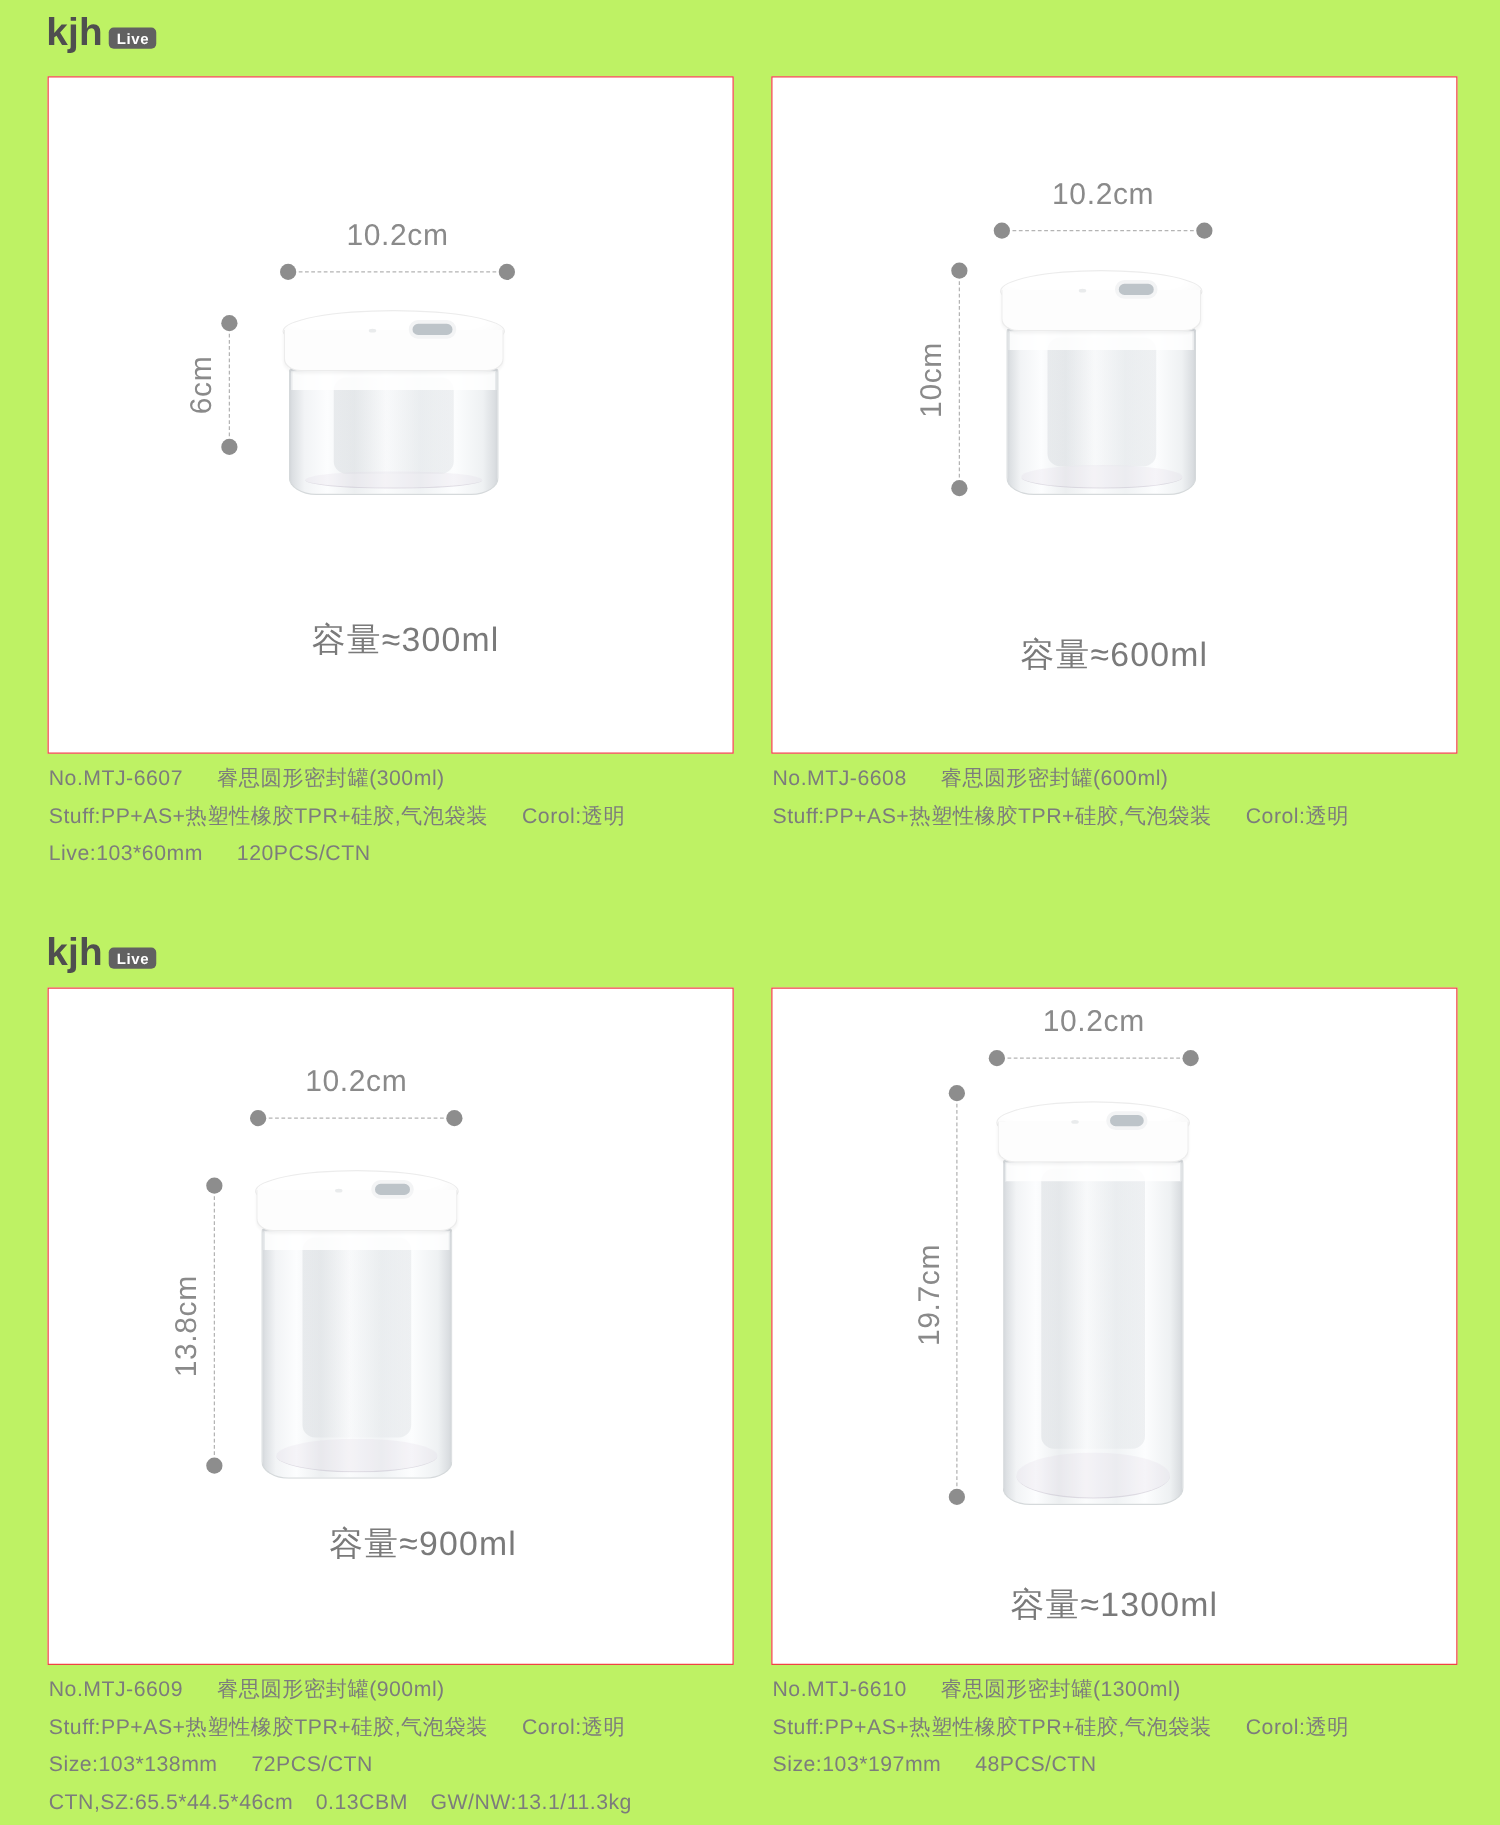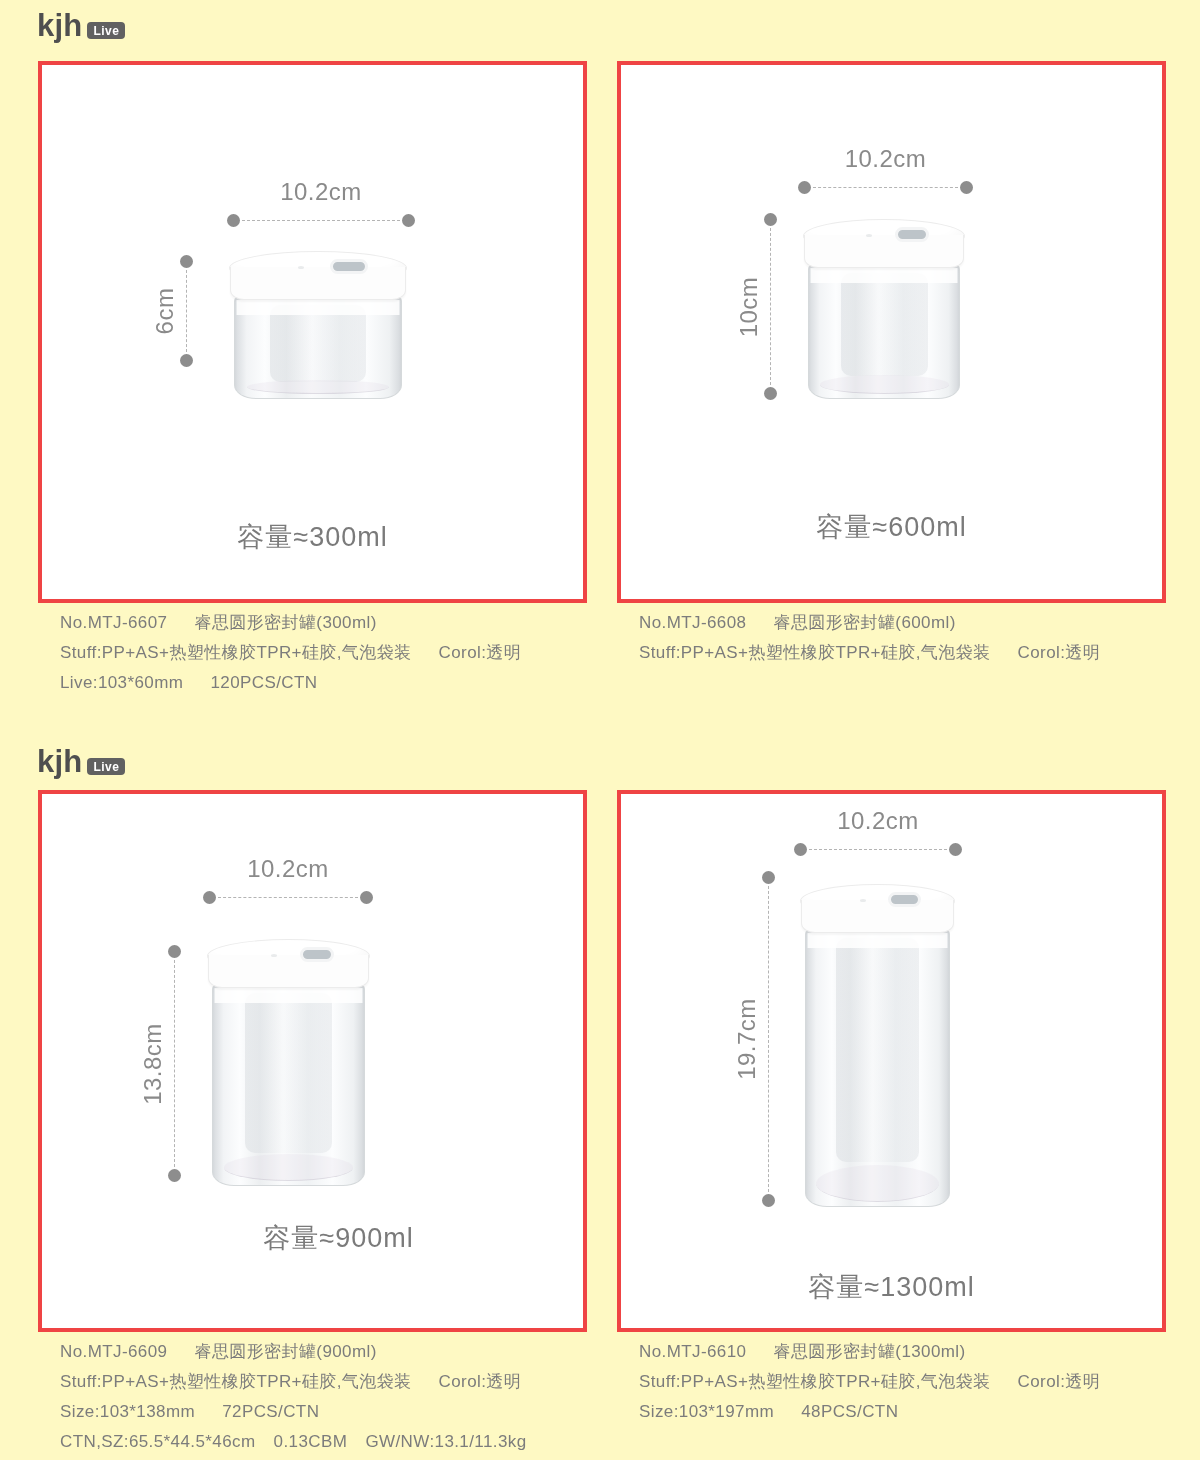--- a/index.html
+++ b/index.html
@@ -1,27 +1,27 @@
 <!DOCTYPE html>
 <html><head>
 <meta charset="utf-8">
 <style>
   html,body{margin:0;padding:0;background:#fff;}
   #page{
-    position:relative;width:1200px;height:1460px;background:#fef9c3;overflow:hidden;
+    position:relative;width:1200px;height:1460px;background:#bef264;overflow:hidden;
     font-family:"Liberation Sans","DejaVu Sans",sans-serif;
   }
   
   .logo{position:absolute;left:37px;display:flex;align-items:flex-end;gap:5px;}
   .logo-text{font-size:31px;font-weight:600;color:#4f4f4f;line-height:1;letter-spacing:0.2px;}
   .logo-badge{font-size:12px;font-weight:700;color:#ffffff;background:#616161;border-radius:4px;
     padding:2px 6px 1px;margin-bottom:2px;letter-spacing:0.5px;line-height:1.2;}
   
   .product{position:absolute;width:549px;height:700px;}
-  .panel{position:absolute;left:0;top:0;width:549px;height:542px;border:4px solid #ef4444;
+  .panel{position:absolute;left:0;top:0;width:549px;height:542px;border:1px solid #ef4444;
     background:#ffffff;box-sizing:border-box;}
   
   .dim-dot{position:absolute;width:13px;height:13px;border-radius:50%;background:#8d8d8d;}
   .dim-line-h{position:absolute;height:0;border-top:1px dashed #b4b4b4;}
   .dim-line-v{position:absolute;width:0;border-left:1px dashed #b4b4b4;}
   .dim-label{position:absolute;font-size:24px;color:#8a8a8a;letter-spacing:0.5px;white-space:nowrap;
     transform:translate(-50%,-50%);}
   .dim-label.v{transform:translate(-50%,-50%) rotate(-90deg);}
   
   .capacity{position:absolute;left:50%;transform:translate(-50%,-50%);font-size:27px;color:#7a7a7a;
@@ -53,21 +53,21 @@
     border-radius:0 0 14px 14px / 0 0 10px 10px;
     box-shadow:0 2px 2px rgba(0,0,0,0.04);}
   .lid-button{position:absolute;z-index:3;top:8px;left:57%;width:21%;height:15px;
     background:#bdc4c9;border:3px solid #f3f4f5;border-radius:9px;box-sizing:border-box;}
   .lid-dot{position:absolute;z-index:3;top:15px;left:39%;width:6px;height:3px;
     background:#e9ebec;border-radius:50%;}
   .jar-seal{position:absolute;left:7px;right:7px;top:49px;height:15px;z-index:1;
     background:rgba(255,255,255,0.85);border-left:1px solid #e7eaec;border-right:1px solid #e7eaec;
     box-sizing:border-box;}
   
-  .details{position:absolute;left:1px;top:547px;width:548px;margin-left:21px;}
+  .details{position:absolute;left:1px;top:547px;width:548px;}
   .details p{margin:0;line-height:30px;font-size:17px;color:#7c7c7c;letter-spacing:0.4px;white-space:nowrap;}
   .gap{margin-left:22px;}
   .gap-s{margin-left:13px;}
 </style>
 </head>
 <body>
 
 <div id="page">
 
   <div class="logo" style="top:10px;">
@@ -97,21 +97,21 @@
           <div class="jar-body"></div>
           <div class="jar-seal"></div>
           <div class="jar-lid">
             <div class="lid-top"></div>
             <div class="lid-side"></div>
             <div class="lid-dot"></div>
             <div class="lid-button"></div>
           </div>
         </div>
 
-        <div class="capacity" style="top: 472px;">容量≈300ml</div>
+        <div class="capacity" style="top: 450px; margin-left: 12px;">容量≈300ml</div>
       </div>
 
       <div class="details">
         <p>
           <span>No.MTJ-6607</span>
           <span class="gap">睿思圆形密封罐(300ml)</span>
         </p>
         <p>
           <span>Stuff:PP+AS+热塑性橡胶TPR+硅胶,气泡袋装</span>
           <span class="gap">Corol:透明</span>

